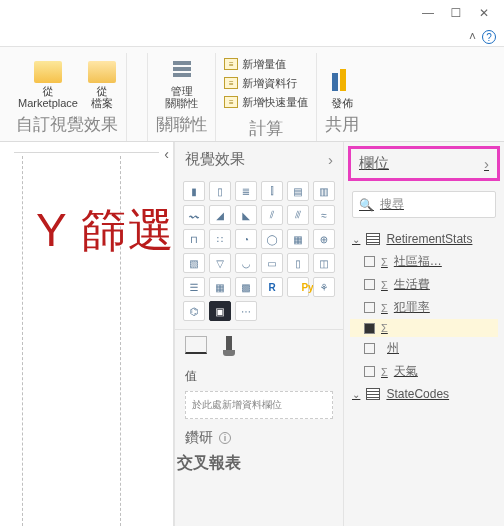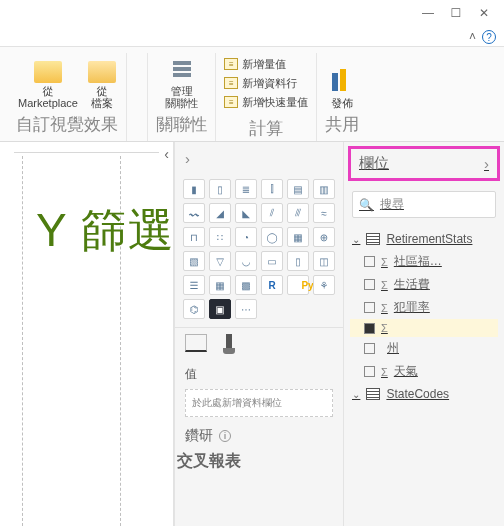--- a/index.html
+++ b/index.html
@@ -104,21 +104,21 @@
   .field{display:flex;align-items:center;gap:6px;padding:3px 2px 3px 14px;}
   .field .cb{width:11px;height:11px;border:1px solid #888;}
   .field .ft{color:#888;font-size:11px;}
   .field.sel{background:#fef7da;}
   .expander{font-size:10px;color:#666;}
 
   .wm-big{
     position:absolute;
     left:36px; top:200px;
     font-size:46px;
-    color:#4d7c0f;
+    color:#b91c1c;
     font-weight:400;
     z-index:5;
     letter-spacing:1px;
     pointer-events:none;
     text-shadow:0 0 1px #fff;
   }
 </style>
 </head>
 <body>
 
@@ -199,20 +199,21 @@
     <div class="top-rule"></div>
     <div class="ruler"></div>
     <div class="ruler2"></div>
     <span class="collapse">‹</span>
   </div>
 
   <div class="wm-big">Y 篩選</div>
 
   <div class="pane viz">
     <div class="pane-hdr">
+      <span>視覺效果</span>
       <span class="chev">›</span>
     </div>
     <div class="viz-grid">
       <div class="viz-cell">▮</div>
       <div class="viz-cell">▯</div>
       <div class="viz-cell">≣</div>
       <div class="viz-cell">⫿</div>
       <div class="viz-cell">▤</div>
       <div class="viz-cell">▥</div>
       <div class="viz-cell">〰</div>

